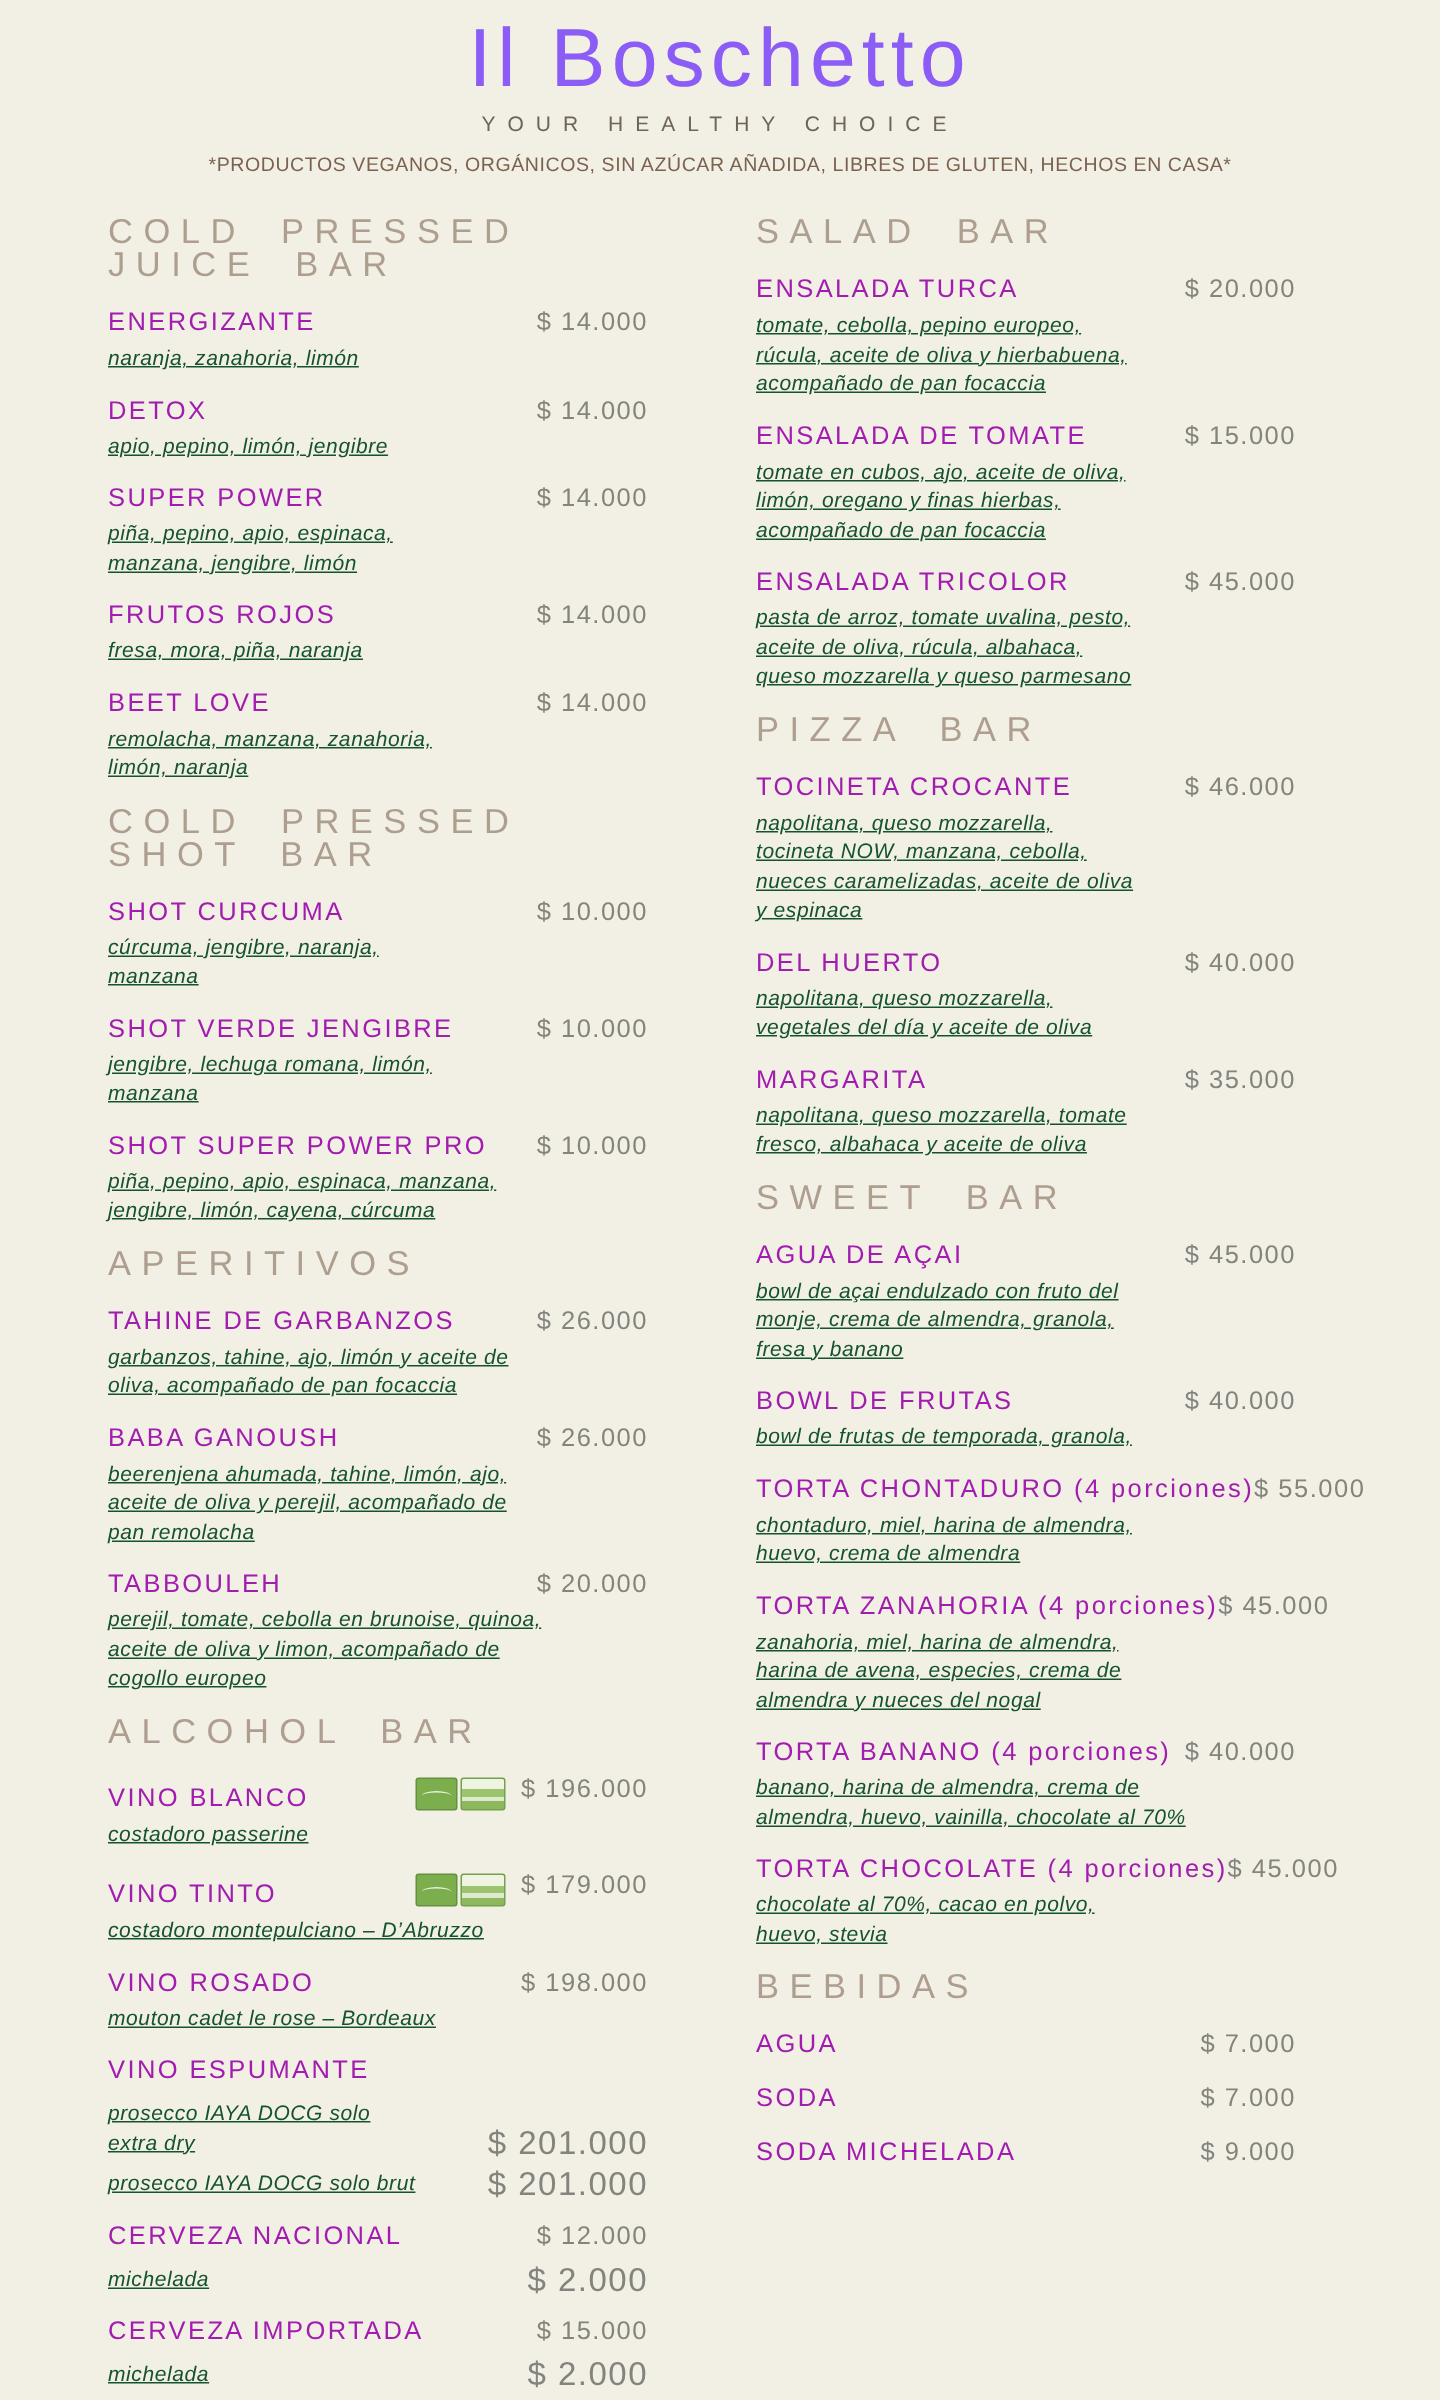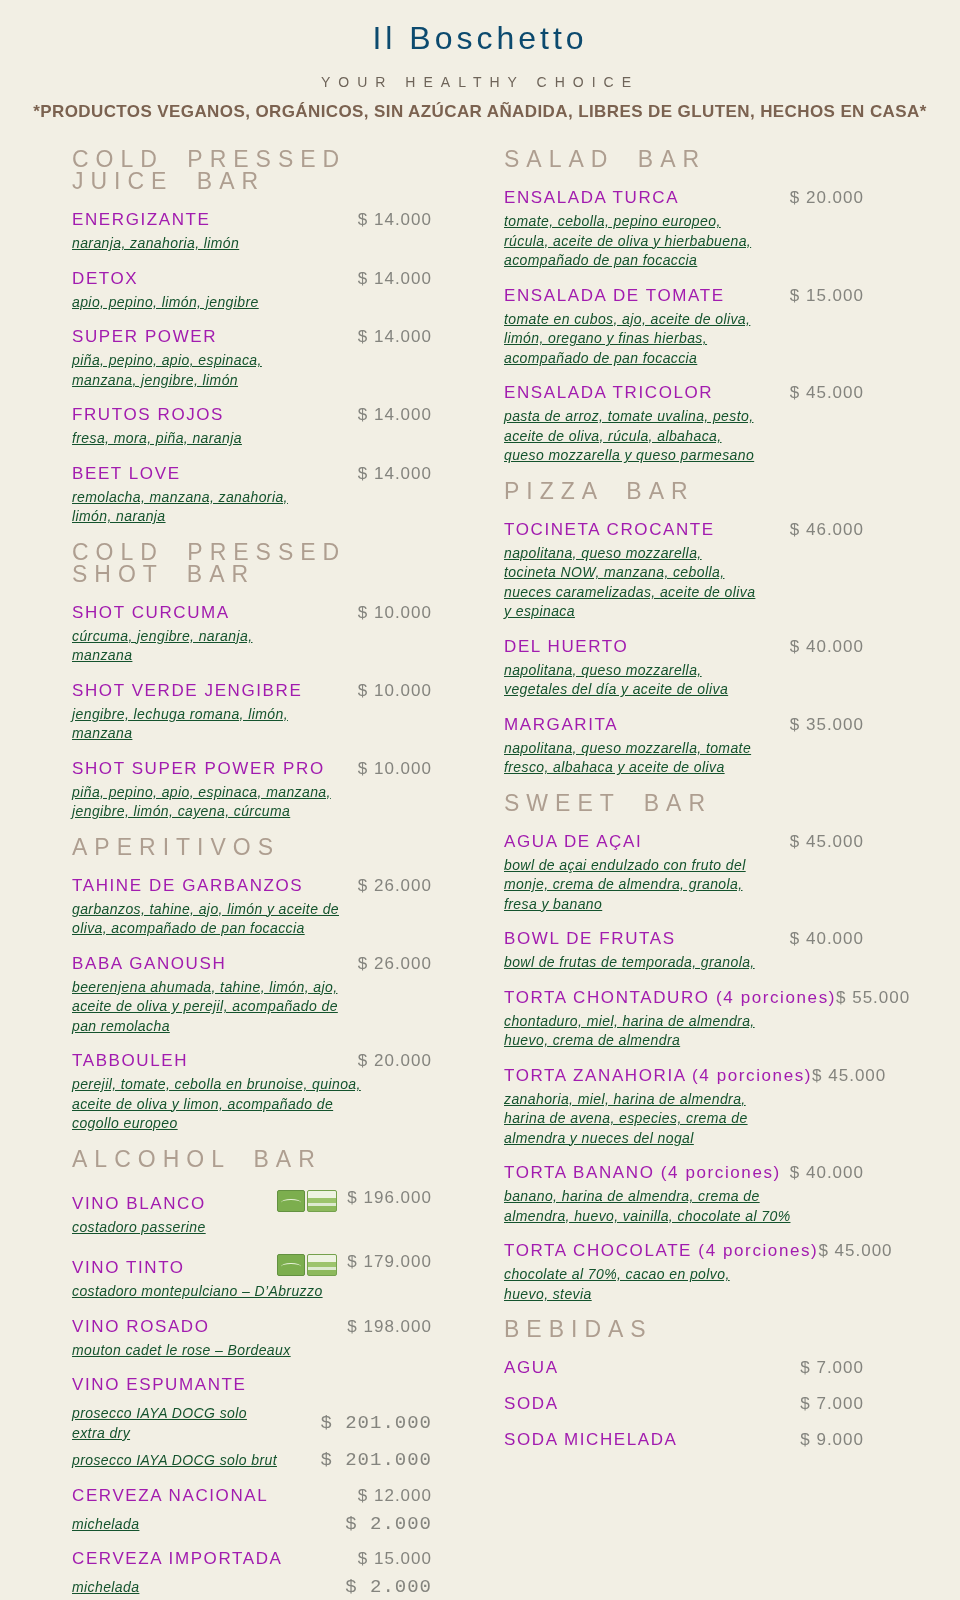--- a/index.html
+++ b/index.html
@@ -7,29 +7,29 @@
     width: 960px; height: 1600px;
     background: #f2efe4;
     font-family: "Liberation Sans", sans-serif;
     overflow: hidden;
   }
   .page { width: 960px; height: 1600px; box-sizing: border-box; }
 
   
   .header { text-align: center; padding-top: 10px; }
   .title {
-    font-size: 32px; font-weight: 300; letter-spacing: 4px;
-    color: #0c4a6e; line-height: 56px;
+    font-size: 55px; font-weight: 300; letter-spacing: 4px;
+    color: #8b5cf6; line-height: 56px;
   }
   .subtitle {
     margin-top: 8px; font-size: 14px; letter-spacing: 8px;
     color: #6e6459; font-weight: 400;
   }
   .tagline {
-    margin-top: 12px; font-size: 17px; font-weight: 700;
+    margin-top: 12px; font-size: 13px; font-weight: 400;
     letter-spacing: 0.4px; color: #7b6250;
   }
 
   
   .columns {
     display: flex; gap: 72px;
     padding: 26px 96px 0 72px; box-sizing: border-box;
   }
   .col { flex: 1; min-width: 0; }
 
@@ -52,24 +52,24 @@
   .right-group { margin-left: auto; display: flex; align-items: center; gap: 10px; }
   .item-price {
     font-size: 17px; color: #84847e; letter-spacing: 1px; white-space: nowrap;
   }
   .item-desc { margin-top: 3px; }
   .desc-line {
     font-size: 14px; font-style: italic; color: #14532d;
     letter-spacing: 0.4px; line-height: 19.5px; text-decoration: underline;
   }
   .desc-row {
-    display: flex; align-items: center; line-height: 19.5px; margin-top: 4px; gap: 41px;
+    display: flex; align-items: flex-end; line-height: 19.5px; margin-top: 4px; gap: 41px;
   }
   .desc-row .desc-line { line-height: 19.5px; }
-  .desc-row .item-price { margin-left: auto; font-size: 19px; font-family: Liberation Mono, monospace; }
+  .desc-row .item-price { margin-left: auto; font-size: 22px; }
   .item--subrows .desc-row { margin-top: 8px; }
 
   
   .badge { display: inline-flex; gap: 2px; position: relative; top: 3px; }
   .badge .b1 {
     width: 26px; height: 20px; border-radius: 2px;
     background: #7cae4e; border: 1px solid #639140;
     position: relative; overflow: hidden;
   }
   .badge .b1::after {

